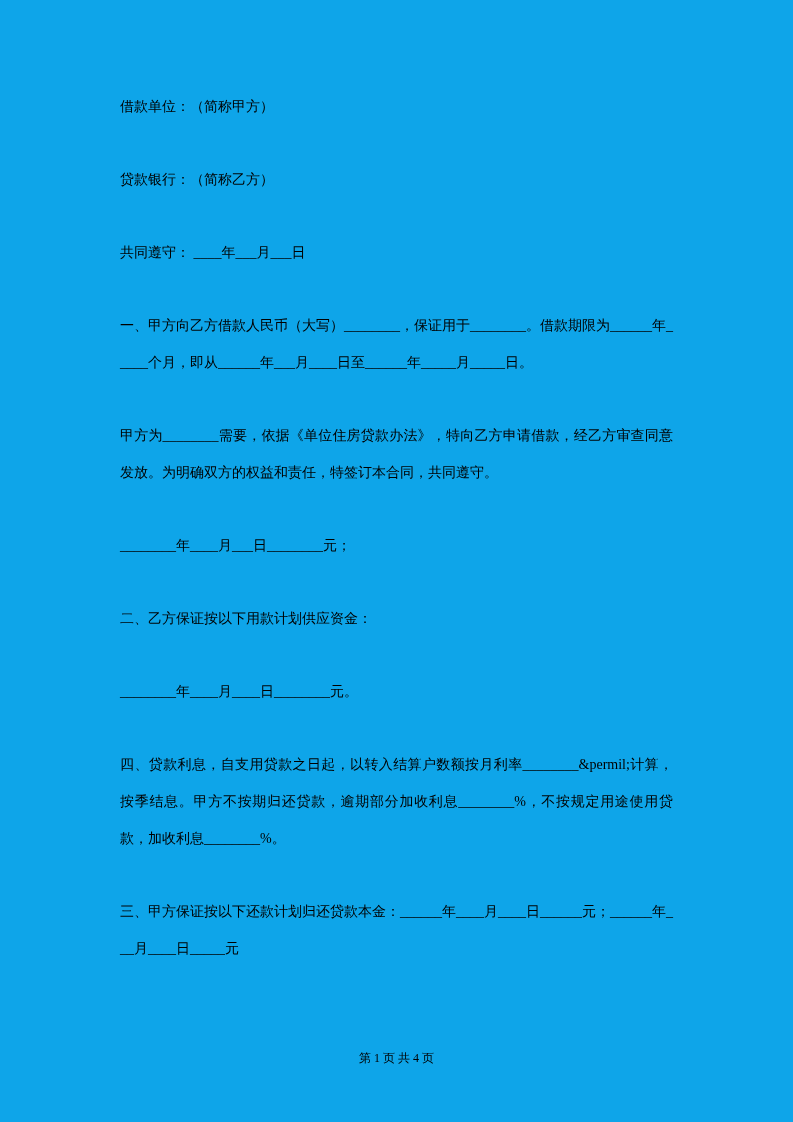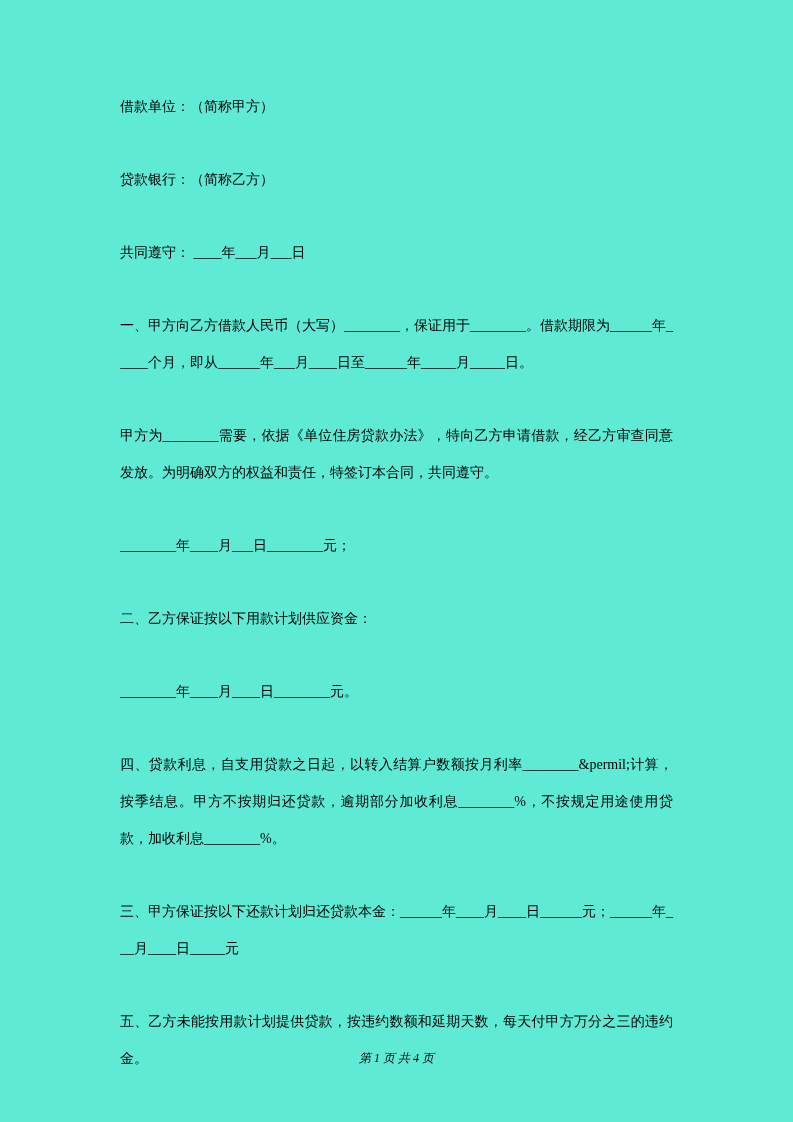--- a/index.html
+++ b/index.html
@@ -13,21 +13,21 @@
     position: relative;
     font-family: "Liberation Serif", "DejaVu Serif", serif;
     color: #000000;
   }
   .page {
     position: absolute;
     left: 0;
     top: 0;
     width: 793px;
     height: 1122px;
-    background: #5eead4;
+    background: #0ea5e9;
     overflow: hidden;
   }
   .content {
     position: absolute;
     left: 120px;
     top: 88px;
     width: 553px;
   }
   .para {
     font-size: 14px;
@@ -38,34 +38,32 @@
     white-space: pre-wrap;
   }
   .footer {
     position: absolute;
     left: 0;
     right: 0;
     top: 1050px;
     text-align: center;
     font-size: 12px;
     line-height: 16px;
-    font-style: italic;
   }
 </style>
 </head>
 <body>
 
 <div class="page">
   <div class="content">
     <p class="para">借款单位：（简称甲方）</p>
     <p class="para">贷款银行：（简称乙方）</p>
     <p class="para">共同遵守： ____年___月___日</p>
     <p class="para">一、甲方向乙方借款人民币（大写）________，保证用于________。借款期限为______年_____个月，即从______年___月____日至______年_____月_____日。</p>
     <p class="para">甲方为________需要，依据《单位住房贷款办法》，特向乙方申请借款，经乙方审查同意发放。为明确双方的权益和责任，特签订本合同，共同遵守。</p>
     <p class="para">________年____月___日________元；</p>
     <p class="para">二、乙方保证按以下用款计划供应资金：</p>
     <p class="para">________年____月____日________元。</p>
     <p class="para">四、贷款利息，自支用贷款之日起，以转入结算户数额按月利率________&amp;permil;计算，按季结息。甲方不按期归还贷款，逾期部分加收利息________%，不按规定用途使用贷款，加收利息________%。</p>
     <p class="para">三、甲方保证按以下还款计划归还贷款本金：______年____月____日______元；______年___月____日_____元</p>
-    <p class="para">五、乙方未能按用款计划提供贷款，按违约数额和延期天数，每天付甲方万分之三的违约金。</p>
   </div>
   <div class="footer">第 1 页  共 4 页</div>
 </div>
 
 </body></html>

